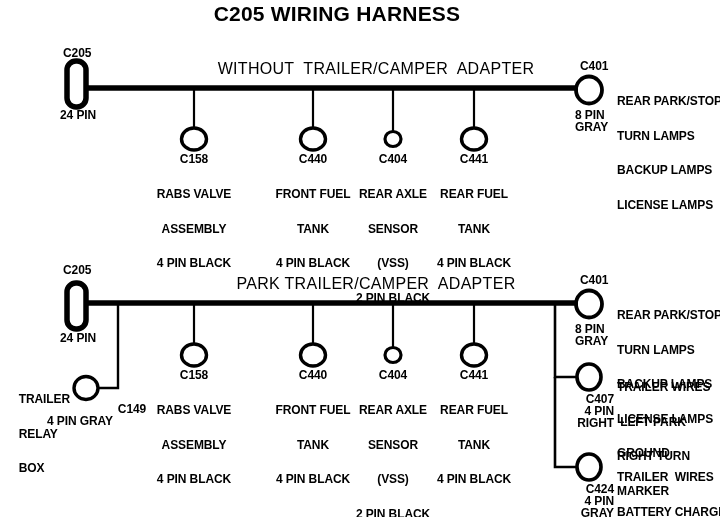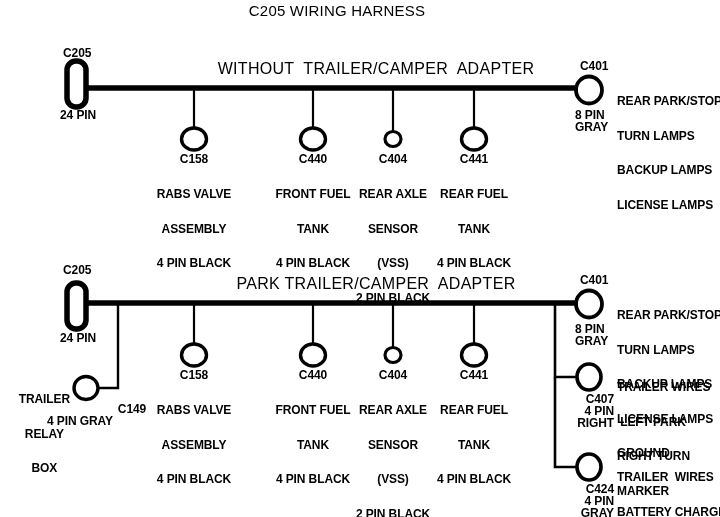--- a/index.html
+++ b/index.html
@@ -12,21 +12,21 @@
     position:relative;
   }
   #diagram{position:absolute;left:0;top:0;width:720px;height:517px;}
 
   .lbl{position:absolute;font-weight:bold;font-size:12px;line-height:11.5px;
        letter-spacing:-0.1px;white-space:pre;}
   .lbl.c{text-align:center;transform:translateX(-50%);}
   .lbl.r{text-align:left;transform:translateX(-100%);}
   .lbl.l{text-align:left;}
 
-  .title{position:absolute;font-size:15px;font-weight:normal;
+  .title{position:absolute;font-size:21px;font-weight:bold;
          letter-spacing:0.2px;white-space:pre;transform:translateX(-50%);}
   .section-title{position:absolute;font-size:16px;font-weight:normal;
          letter-spacing:0.3px;white-space:pre;transform:translateX(-50%);margin-left:33px;}
 </style>
 </head>
 <body>
 
 <svg id="diagram" viewBox="0 0 720 517" xmlns="http://www.w3.org/2000/svg">
 
   <g>
@@ -122,21 +122,21 @@
   <div>TURN LAMPS</div>
   <div>BACKUP LAMPS</div>
   <div>LICENSE LAMPS</div>
 </div>
 
 <div class="section-title" style="left:343px;top:275px;">PARK TRAILER/CAMPER  ADAPTER</div>
 
 <div class="lbl l" style="left:63px;top:265px;">C205</div>
 <div class="lbl l" style="left:60px;top:333px;">24 PIN</div>
 
-<div class="lbl r" style="left:70px;top:371px;text-align:center;">
+<div class="lbl r" style="left:70px;top:371px;text-align:left;">
   <div>TRAILER</div>
   <div>RELAY</div>
   <div>BOX</div>
 </div>
 <div class="lbl c" style="left:84px;top:404px;margin-left:48px;">C149</div>
 <div class="lbl c" style="left:80px;top:416px;">4 PIN GRAY</div>
 
 <div class="lbl c" style="left:194px;top:370px;">C158</div>
 <div class="lbl c" style="left:194px;top:382px;">
   <div>RABS VALVE</div>

